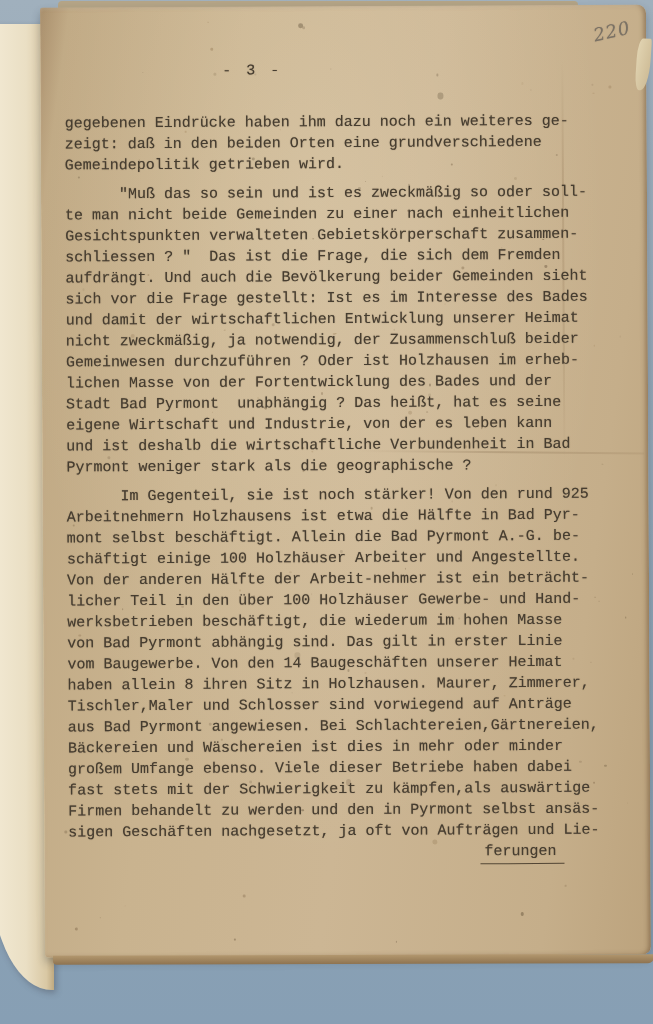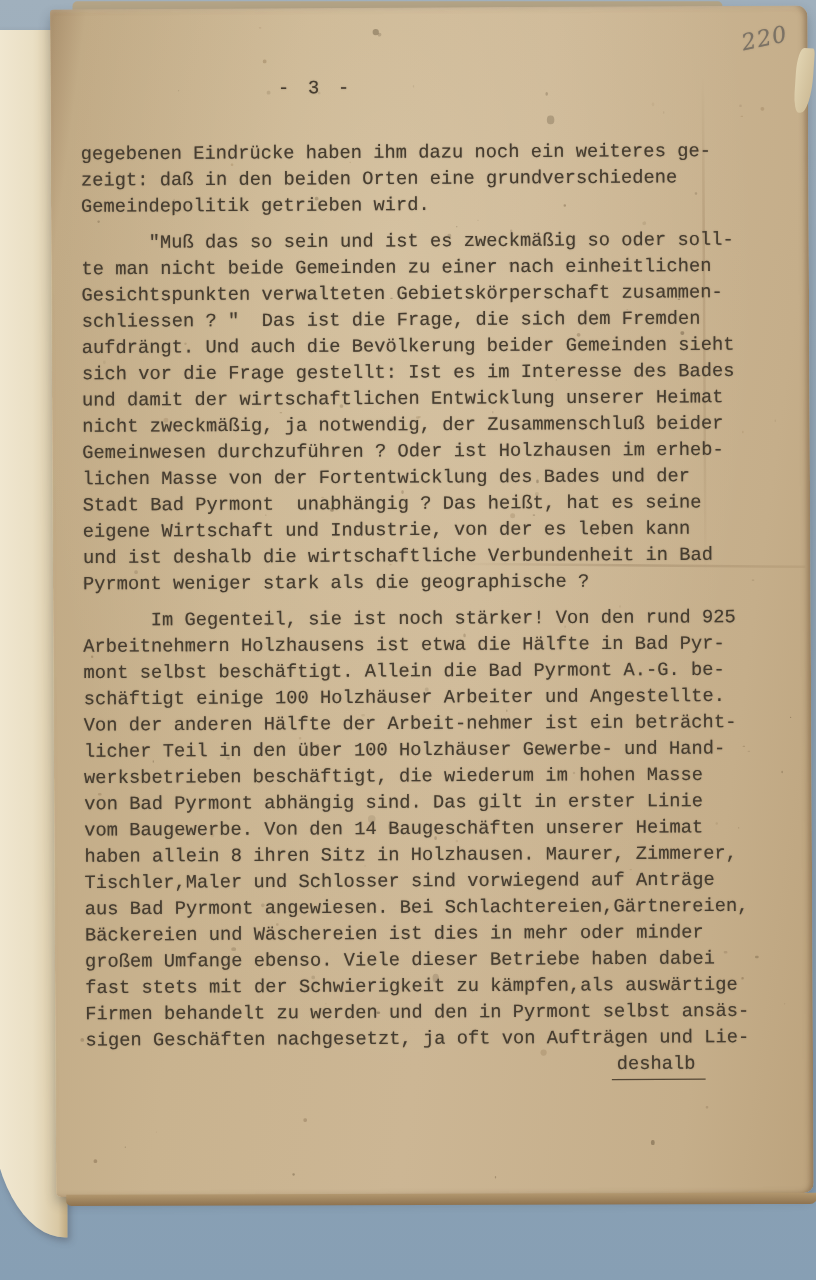--- a/index.html
+++ b/index.html
@@ -235,19 +235,19 @@
           <span class="line">von Bad Pyrmont abhängig sind. Das gilt in erster Linie</span>
           <span class="line">vom Baugewerbe. Von den 14 Baugeschäften unserer Heimat</span>
           <span class="line">haben allein 8 ihren Sitz in Holzhausen. Maurer, Zimmerer,</span>
           <span class="line">Tischler,Maler und Schlosser sind vorwiegend auf Anträge</span>
           <span class="line">aus Bad Pyrmont angewiesen. Bei Schlachtereien,Gärtnereien,</span>
           <span class="line">Bäckereien und Wäschereien ist dies in mehr oder minder</span>
           <span class="line">großem Umfange ebenso. Viele dieser Betriebe haben dabei</span>
           <span class="line">fast stets mit der Schwierigkeit zu kämpfen,als auswärtige</span>
           <span class="line">Firmen behandelt zu werden und den in Pyrmont selbst ansäs-</span>
           <span class="line">sigen Geschäften nachgesetzt, ja oft von Aufträgen und Lie-</span>
-          <span class="line catchword-line"><span class="catchword">deshalb</span></span>
+          <span class="line catchword-line"><span class="catchword">ferungen</span></span>
         </p>
       </div>
 
     <div class="bottom-edge"></div>
   </div>
 </div>
 
 </body></html>

